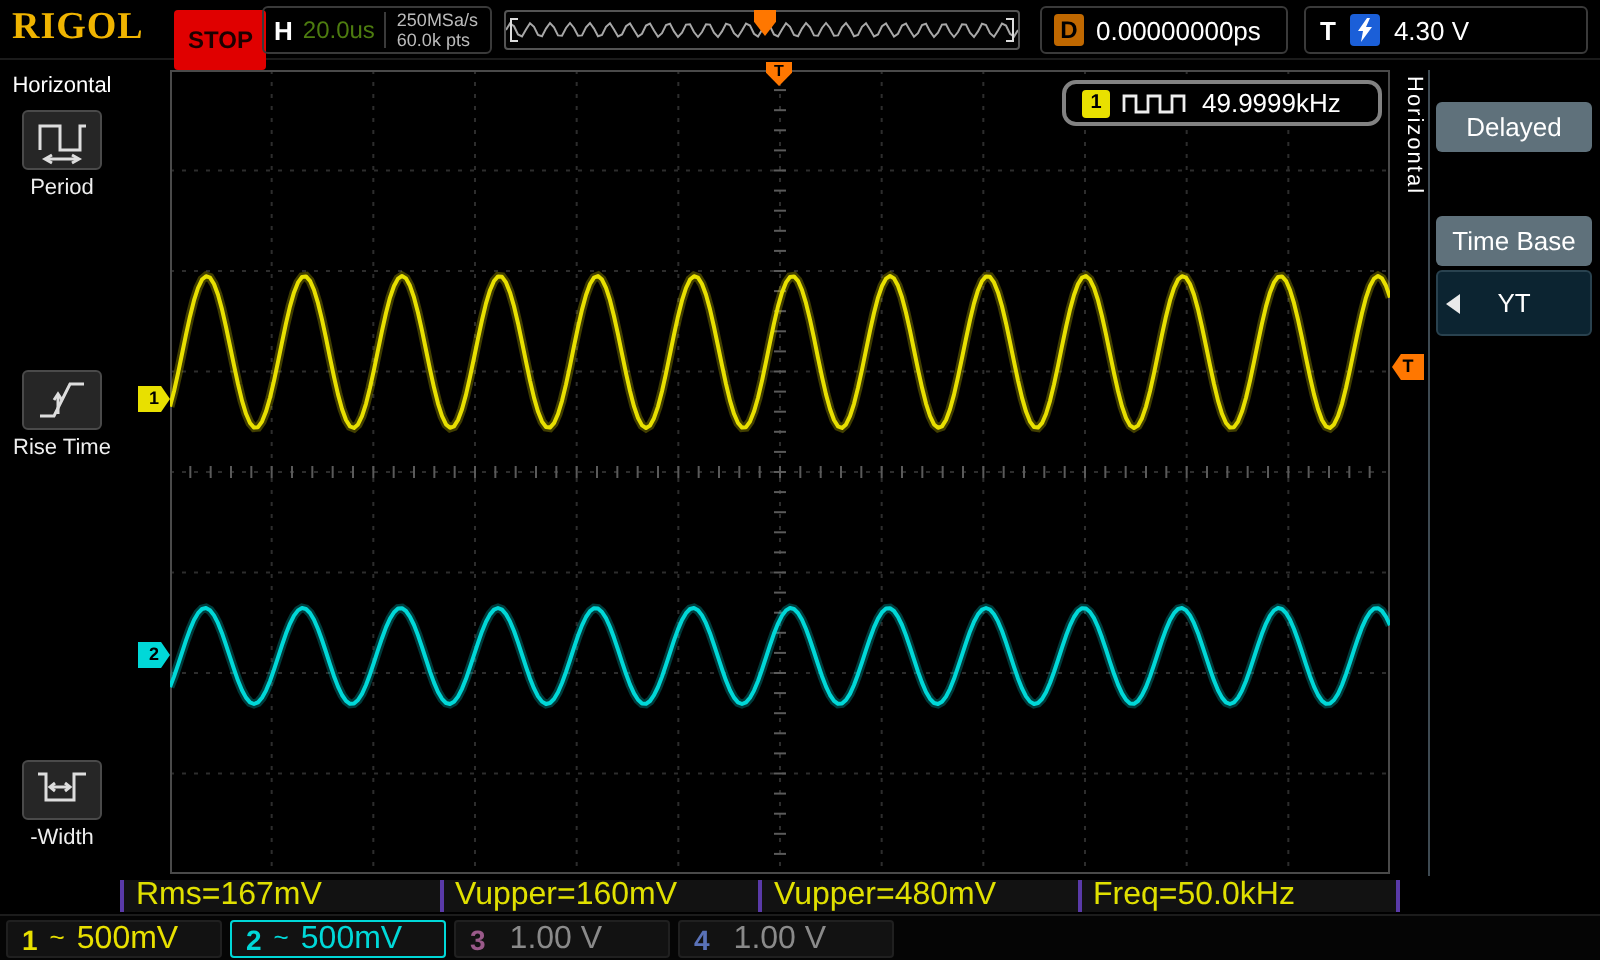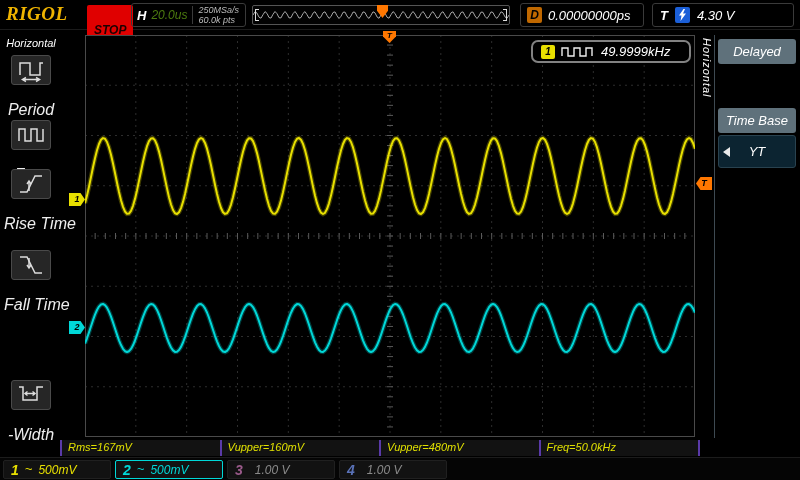--- a/index.html
+++ b/index.html
@@ -1,22 +1,22 @@
 <!DOCTYPE html>
 <html><head>
 <meta charset="utf-8">
 <style>
   * { margin:0; padding:0; box-sizing:border-box; }
   body { background:#000; font-family:"Liberation Sans", sans-serif; }
-  #screen { position:relative; width:800px; height:480px; background:#000; overflow:hidden;font-style:italic; }
+  #screen { position:relative; width:800px; height:480px; background:#000; overflow:hidden; }
 
   
   .topbar { position:absolute; left:0; top:0; width:800px; height:30px; background:#000; border-bottom:1px solid #1b1b1b; }
   .logo { position:absolute; left:6px; top:3px; font-family:"Liberation Serif", serif; font-weight:bold; font-size:19px; color:#f0b400; letter-spacing:.5px; }
-  .run-state { position:absolute; left:87px; top:5px; background:#e00000; color:#1d0000; font-weight:bold; font-size:12px; line-height:18px; padding:16px 7px; border-radius:2px; }
+  .run-state { position:absolute; left:87px; top:5px; background:#e00000; color:#1d0000; font-weight:bold; font-size:12px; line-height:18px; padding:6px 7px; border-radius:2px; }
   .h-box { position:absolute; left:131px; top:3px; width:115px; height:24px; border:1px solid #3a3a3a; border-radius:3px; display:flex; align-items:center; }
   .h-label { font-weight:bold; color:#fff; font-size:13px; margin-left:5px; }
   .h-value { color:#4d7c0f; font-size:12px; margin-left:5px; }
   .h-sep { width:1px; height:18px; background:#3a3a3a; margin:0 5px; }
   .acq { font-size:9px; color:#bbb; line-height:10px; }
   .preview { position:absolute; left:252px; top:5px; width:258px; height:20px; border:1px solid #555; border-radius:2px; background:#030303; }
   #preview-svg { position:absolute; left:0; top:0; }
   .bracket { position:absolute; top:3px; width:4px; height:12px; border:1px solid #ddd; }
   .bracket.l { left:2px; border-right:none; }
   .bracket.r { right:2px; border-left:none; }
@@ -28,21 +28,21 @@
   .t-box { position:absolute; left:652px; top:3px; width:142px; height:24px; border:1px solid #3a3a3a; border-radius:3px; display:flex; align-items:center; gap:7px; padding:0 7px; }
   .t-label { color:#fff; font-weight:bold; font-size:13px; }
   .t-chip { width:15px; height:16px; background:#1b5fd8; border-radius:2px; display:flex; align-items:center; justify-content:center; flex:none; }
   .t-value { color:#ffffff; font-size:13px; }
 
   
   .sidebar-title { position:absolute; left:0; top:37px; width:62px; text-align:center; color:#fff; font-size:11px; }
   .m-item { position:absolute; left:4px; width:54px; text-align:center; cursor:pointer; }
   .m-icon { width:40px; height:30px; margin:0 auto; background:#262626; border:1px solid #4a4a4a; border-radius:3px; display:flex; align-items:center; justify-content:center; }
   .m-icon svg { display:block; }
-  .m-label { color:#eee; font-size:16px; margin-top:16px; white-space:nowrap; }
+  .m-label { color:#eee; font-size:11px; margin-top:3px; white-space:nowrap; }
 
   
   .grid-area { position:absolute; left:85px; top:35px; width:610px; height:402px; background:#000; }
 
   .ch-tag { position:absolute; left:69px; width:16px; height:13px; color:#000; font-size:9px; font-weight:bold; text-align:center; line-height:13px;
             clip-path:polygon(0 0,72% 0,100% 50%,72% 100%,0 100%); }
   #ch1-tag { top:193px; }
   #ch2-tag { top:321px; }
   .trig-tag { position:absolute; left:696px; top:177px; width:16px; height:13px; background:#ff7700; color:#000; font-size:9px; font-weight:bold; text-align:center; line-height:13px;
               clip-path:polygon(100% 0,28% 0,0 50%,28% 100%,100% 100%); }
@@ -51,40 +51,40 @@
 
   .freq-badge { position:absolute; left:531px; top:40px; width:160px; height:23px; background:#000; border:2px solid #828282; border-radius:7px; display:flex; align-items:center; gap:6px; padding:0 8px; }
   .freq-chip { width:14px; height:14px; border-radius:2px; color:#000; font-size:10px; font-weight:bold; text-align:center; line-height:14px; flex:none; }
   .freq-value { color:#fff; font-size:13px; white-space:nowrap; }
 
   
   .side-tab { position:absolute; left:697px; top:38px; width:16px; height:120px; color:#fff; font-size:11px; writing-mode:vertical-rl; text-align:left; letter-spacing:1px; }
   .menu-panel { position:absolute; left:714px; top:35px; width:85px; height:403px; background:#000; border-left:1px solid #3e4a52; }
   .menu-header { position:absolute; left:3px; width:78px; height:25px; background:#5f717b; color:#fff; font-size:13px; display:flex; align-items:center; justify-content:center; border-radius:3px; }
   .menu-value { position:absolute; left:3px; width:78px; height:33px; background:#0c2431; border:1px solid #29424f; color:#fff; font-size:13px; display:flex; align-items:center; justify-content:center; border-radius:3px; }
-  #delayed-header { top:4px; }
+  #delayed-header { top:16px; }
   #delayed-value { top:32px; }
   #timebase-header { top:73px; }
   #timebase-value { top:100px; }
   .menu-arrow { position:absolute; left:4px; top:50%; transform:translateY(-50%); width:0; height:0; border-top:5px solid transparent; border-bottom:5px solid transparent; border-right:7px solid #eaeaea; }
 
   
   .meas-bar { position:absolute; left:60px; top:440px; width:640px; height:16px; display:flex; border-right:2px solid #5a3aa8; }
-  .meas-cell { flex:1; background:#121212; border-left:2px solid #5a3aa8; color:#e0e000; font-size:11px; line-height:15px; padding-left:6px; white-space:nowrap; overflow:hidden; }
+  .meas-cell { flex:1; background:#121212; border-left:2px solid #5a3aa8; color:#e0e000; font-size:16px; line-height:15px; padding-left:6px; white-space:nowrap; overflow:hidden; }
 
   
   .bottom-bar { position:absolute; left:0; top:457px; width:800px; height:23px; background:#050505; border-top:1px solid #1c1c1c; }
   .ch-block { position:absolute; top:2px; height:19px; width:108px; background:#121212; border:1px solid #202020; border-radius:2px; display:flex; align-items:center; gap:6px; padding:0 7px; cursor:pointer; }
   #chb-0 { left:3px; }
   #chb-1 { left:115px; }
   #chb-2 { left:227px; }
   #chb-3 { left:339px; }
   .ch-num { font-size:14px; font-weight:bold; }
   .ch-coupling { font-size:13px; margin-top:-2px; }
-  .ch-scale { font-size:12px; }
+  .ch-scale { font-size:16px; }
 </style>
 </head>
 <body>
 
 <div id="screen">
 
   <div class="topbar">
     <span class="logo">RIGOL</span>
     <span class="run-state">STOP</span>
 
@@ -130,50 +130,32 @@
       <svg width="28" height="26" viewBox="0 0 28 26" stroke="#ddd" fill="none" stroke-width="1.5">
         <path d="M3 18 V6 H13 V18 H23 V6 H26"></path>
           <path d="M6 22.5 H22"></path>
           <path d="M9 20.5 L5.5 22.5 L9 24.5"></path>
           <path d="M19 20.5 L22.5 22.5 L19 24.5"></path>
       </svg>
     </div>
     <div class="m-label">Period</div>
   </div>
 
-  <div class="m-item" style="top:120px;">
-    <div class="m-icon">
-      <svg width="28" height="26" viewBox="0 0 28 26" stroke="#ddd" fill="none" stroke-width="1.5">
-        <path d="M2 19 V7 H8 V19 H14 V7 H20 V19 H26 V7"></path>
-      </svg>
-    </div>
-    <div class="m-label">Freq</div>
-  </div>
-
-  <div class="m-item" style="top:169px;text-align:center;">
+
+  <div class="m-item" style="top:185px;text-align:center;">
     <div class="m-icon">
       <svg width="28" height="26" viewBox="0 0 28 26" stroke="#ddd" fill="none" stroke-width="1.5">
         <path d="M3 21 H10 L18 5 H25"></path>
           <path d="M12 20 V11"></path>
           <path d="M10 13 L12 10 L14 13"></path>
       </svg>
     </div>
     <div class="m-label">Rise Time</div>
   </div>
 
-  <div class="m-item" style="top:250px;">
-    <div class="m-icon">
-      <svg width="28" height="26" viewBox="0 0 28 26" stroke="#ddd" fill="none" stroke-width="1.5">
-        <path d="M3 5 H10 L18 21 H25"></path>
-          <path d="M12 6 V15"></path>
-          <path d="M10 13 L12 16 L14 13"></path>
-      </svg>
-    </div>
-    <div class="m-label">Fall Time</div>
-  </div>
 
 
   <div class="m-item" style="top:380px;">
     <div class="m-icon">
       <svg width="28" height="26" viewBox="0 0 28 26" stroke="#ddd" fill="none" stroke-width="1.5">
         <path d="M2 5 H6 V18 H20 V5 H26"></path>
           <path d="M8.5 11.5 H17.5"></path>
           <path d="M10.5 9.5 L8 11.5 L10.5 13.5"></path>
           <path d="M15.5 9.5 L18 11.5 L15.5 13.5"></path>
       </svg>

